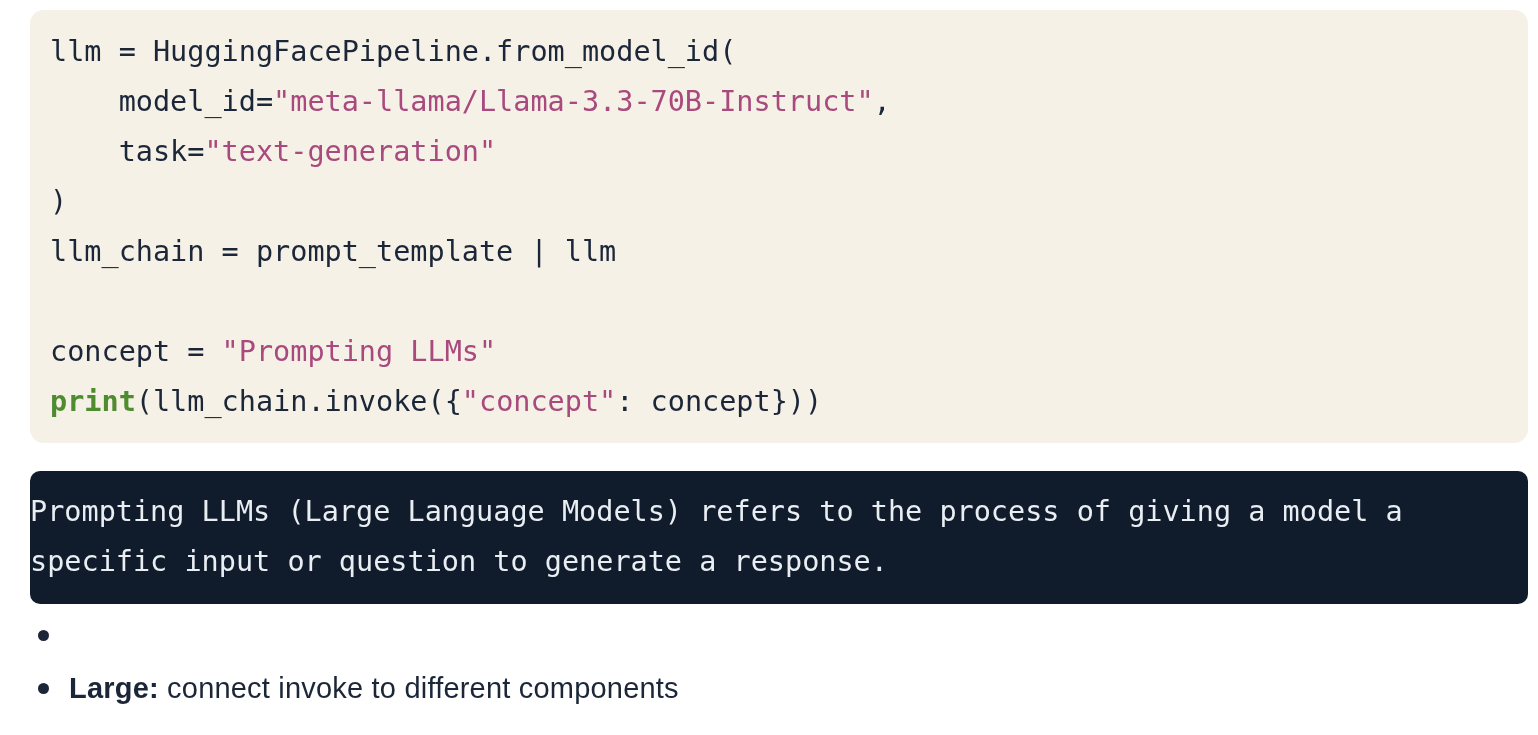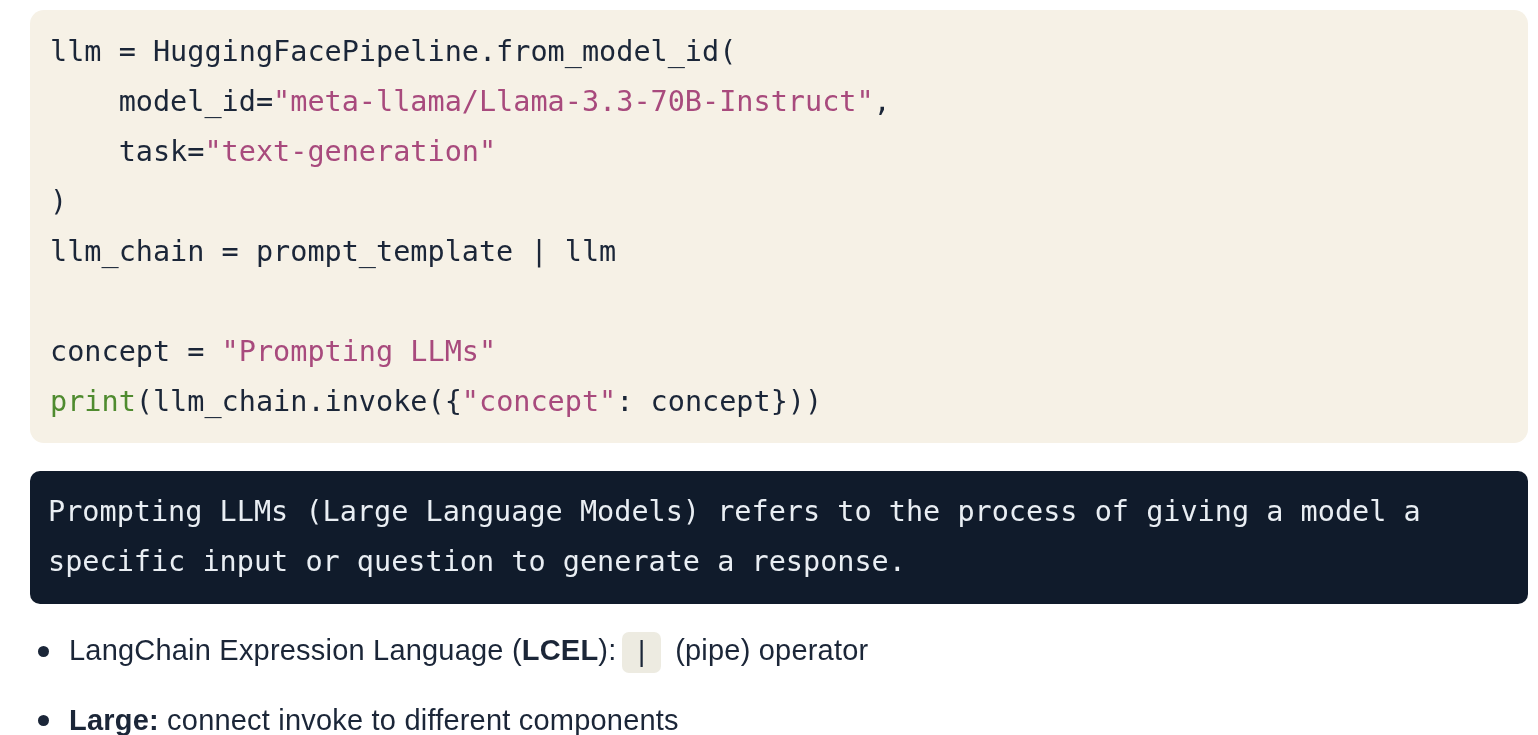--- a/index.html
+++ b/index.html
@@ -21,26 +21,26 @@
     position:absolute;left:30px;top:10px;width:1498px;height:433px;
     background:var(--code-bg);border-radius:14px;
     padding:17px 20px;
     font-family:"DejaVu Sans Mono","Liberation Mono",monospace;
     font-size:28.5px;line-height:50px;color:var(--code-text);
     white-space:pre;overflow:hidden;
   }
   .code-line{height:50px;white-space:pre;}
   .tok-d{color:var(--code-text);}
   .tok-s{color:var(--string);}
-  .tok-k{color:var(--keyword);}
+  .tok-k{color:var(--keyword);font-weight:bold;}
 
   .output-block{
     position:absolute;left:30px;top:471px;width:1498px;height:133px;
     background:var(--output-bg);border-radius:10px;
-    padding:16px 18px;
+    padding:16px 0;
     font-family:"DejaVu Sans Mono","Liberation Mono",monospace;
     font-size:28.5px;line-height:50px;color:var(--output-text);
     overflow:hidden;
   }
 
   .bullets{
     position:absolute;left:30px;top:630px;width:1480px;
     list-style:none;
   }
   .bullets li{
@@ -70,21 +70,20 @@
 
 <main>
 
   <pre class="code-block" id="code-block"><div class="code-line"><span class="tok-d">llm = HuggingFacePipeline.from_model_id(</span></div><div class="code-line"><span class="tok-d">    model_id=</span><span class="tok-s">"meta-llama/Llama-3.3-70B-Instruct"</span><span class="tok-d">,</span></div><div class="code-line"><span class="tok-d">    task=</span><span class="tok-s">"text-generation"</span></div><div class="code-line"><span class="tok-d">)</span></div><div class="code-line"><span class="tok-d">llm_chain = prompt_template | llm</span></div><div class="code-line">&nbsp;</div><div class="code-line"><span class="tok-d">concept = </span><span class="tok-s">"Prompting LLMs"</span></div><div class="code-line"><span class="tok-k">print</span><span class="tok-d">(llm_chain.invoke({</span><span class="tok-s">"concept"</span><span class="tok-d">: concept}))</span></div></pre>
 
   <div class="output-block"><span>Prompting LLMs (Large Language Models) refers to the process of giving a model a specific input or question to generate a response.</span></div>
 
   <ul class="bullets" id="bullet-list">
       <li>
         <span class="bullet-dot"></span>
-        <span><span>LangChain Expression Language (</span><span class="seg-bold">LCEL</span><span>):</span><span class="inline-code">|</span><span> (pipe) operator</span></span>
       </li>
       <li>
         <span class="bullet-dot"></span>
         <span><span class="seg-bold">Large:</span><span> connect invoke to different components</span></span>
       </li>
     </ul>
 
 </main>
 
 </body></html>

